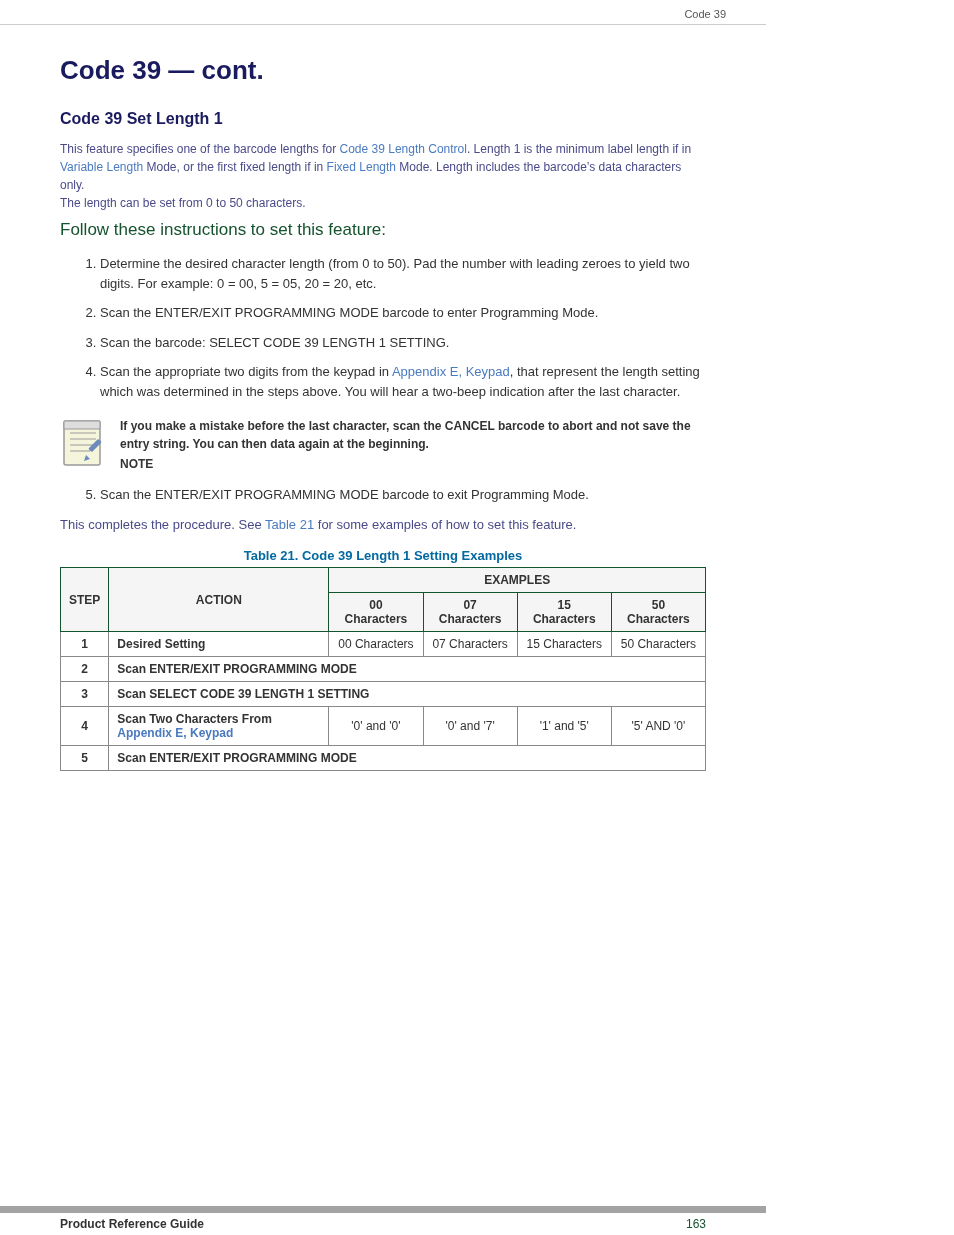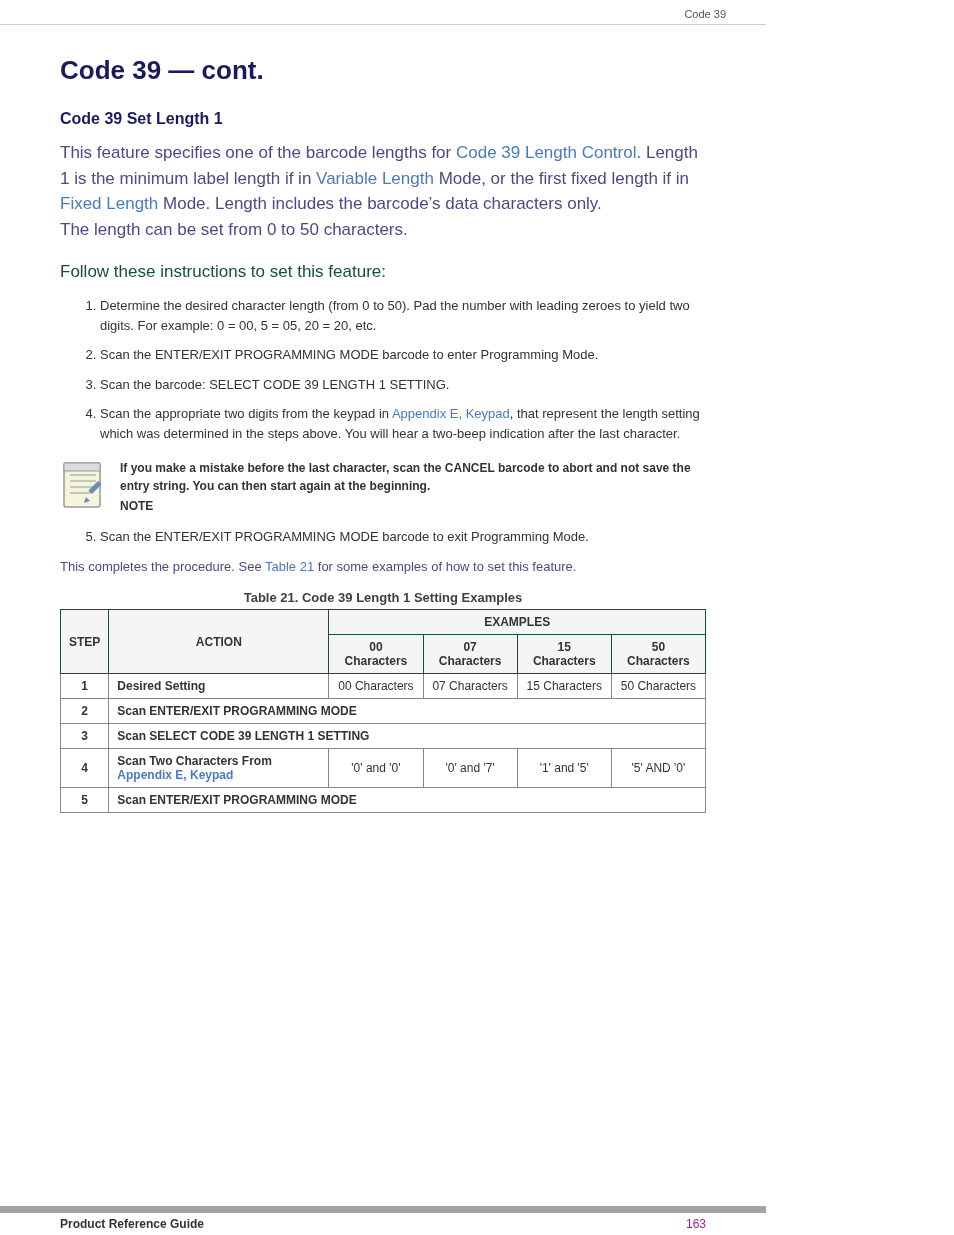--- a/index.html
+++ b/index.html
@@ -49,24 +49,24 @@
     
     .section-heading {
       font-size: 16px;
       font-weight: bold;
       color: #1a1a5e;
       margin-bottom: 12px;
     }
 
     
     .body-text {
-      font-size: 17px;
+      font-size: 12px;
       color: #4a4a8a;
       line-height: 1.5;
-      margin-bottom: 20px;
+      margin-bottom: 8px;
     }
 
     .link-text {
       color: #4a7abf;
       text-decoration: none;
     }
     .instructions-label {
       font-size: 17px;
       color: #14532d;
       margin-bottom: 14px;
@@ -117,21 +117,21 @@
       font-size: 13px;
       color: #4a4a8a;
       margin-bottom: 14px;
       line-height: 1.5;
     }
 
     
     .table-title {
       font-size: 13px;
       font-weight: bold;
-      color: #404040;
+      color: #0369a1;
       text-align: center;
       margin-bottom: 4px;
     }
 
     table.main-table {
       width: 100%;
       border-collapse: collapse;
       font-size: 12px;
     }
     table.main-table th {
@@ -174,21 +174,21 @@
       justify-content: space-between;
       align-items: center;
     }
     .footer-left {
       font-size: 12px;
       font-weight: bold;
       color: #333;
     }
     .footer-right {
       font-size: 12px;
-      color: #a21caf;
+      color: #14532d;
       margin-left: 44px;
     }
 
     
     .pencil-icon {
       display: inline-block;
     }
   </style>
 </head>
 <body>
@@ -238,21 +238,21 @@
           <line x1="10" y1="22" x2="36" y2="22" stroke="#999" stroke-width="1"></line>
           <line x1="10" y1="28" x2="36" y2="28" stroke="#999" stroke-width="1"></line>
           <line x1="10" y1="34" x2="30" y2="34" stroke="#999" stroke-width="1"></line>
 
           <rect x="28" y="26" width="14" height="5" rx="1" fill="#6b8cba" transform="rotate(-45 35 28.5)"></rect>
           <polygon points="24,44 26,38 30,42" fill="#6b8cba"></polygon>
           <rect x="4" y="4" width="36" height="8" rx="2" ry="0" fill="#ddd" stroke="#999" stroke-width="1"></rect>
         </svg>
       </div>
       <div class="note-content">
-        <span class="note-bold-text">If you make a mistake before the last character, scan the CANCEL barcode to abort and not save the entry string. You can then start again at the beginning.</span>
+        <span class="note-bold-text">If you make a mistake before the last character, scan the CANCEL barcode to abort and not save the entry string. You can then data again at the beginning.</span>
         <span class="note-label">NOTE</span>
       </div>
     </div>
 
     <ol class="steps" start="5" style="margin-top:-4px;">
       <li>
         <span>Scan the ENTER/EXIT PROGRAMMING MODE barcode to exit Programming Mode.</span>
       </li>
     </ol>
 

